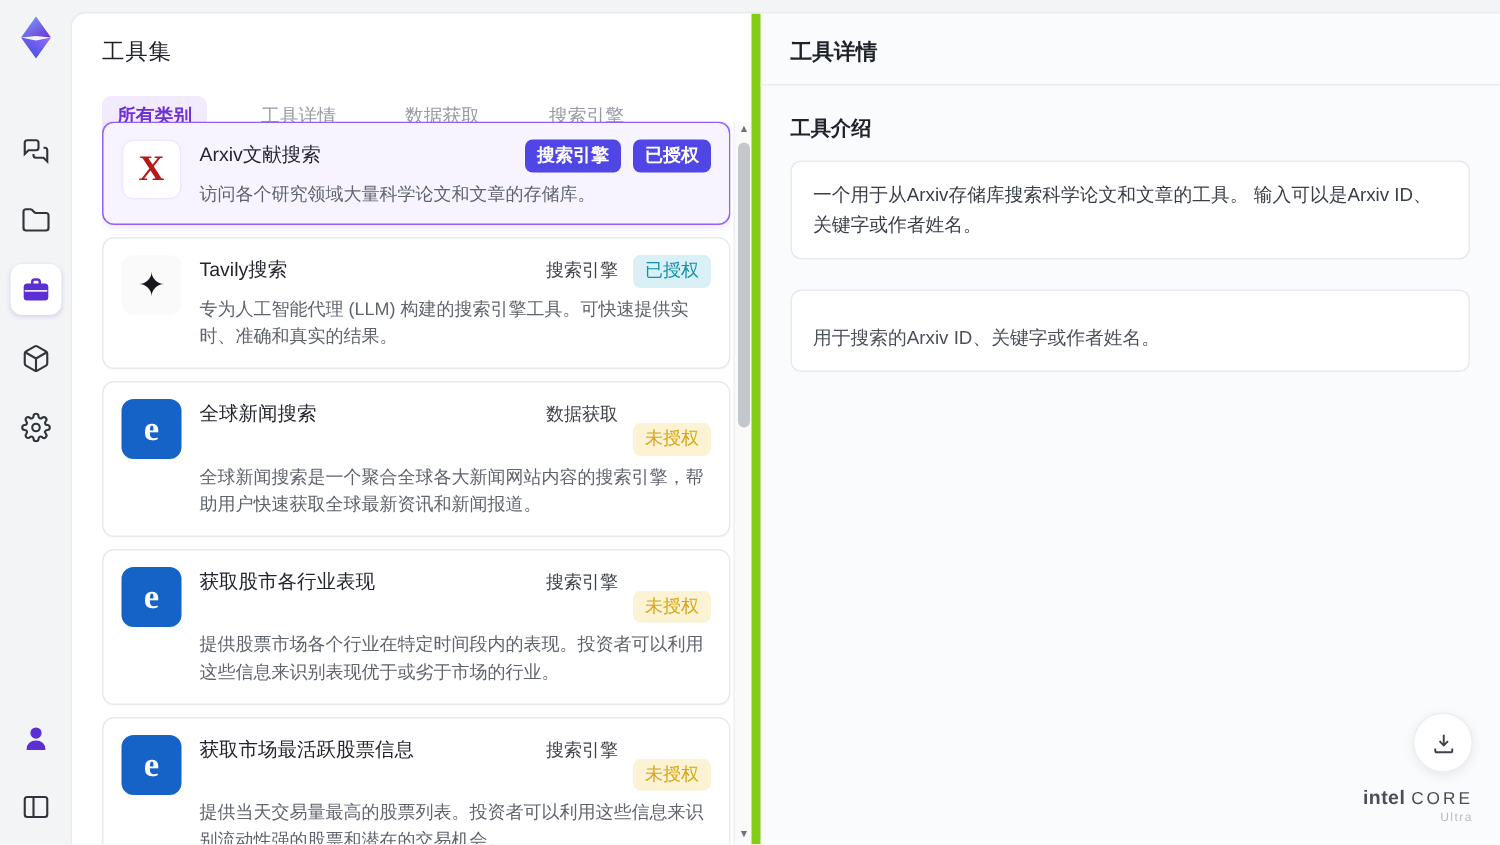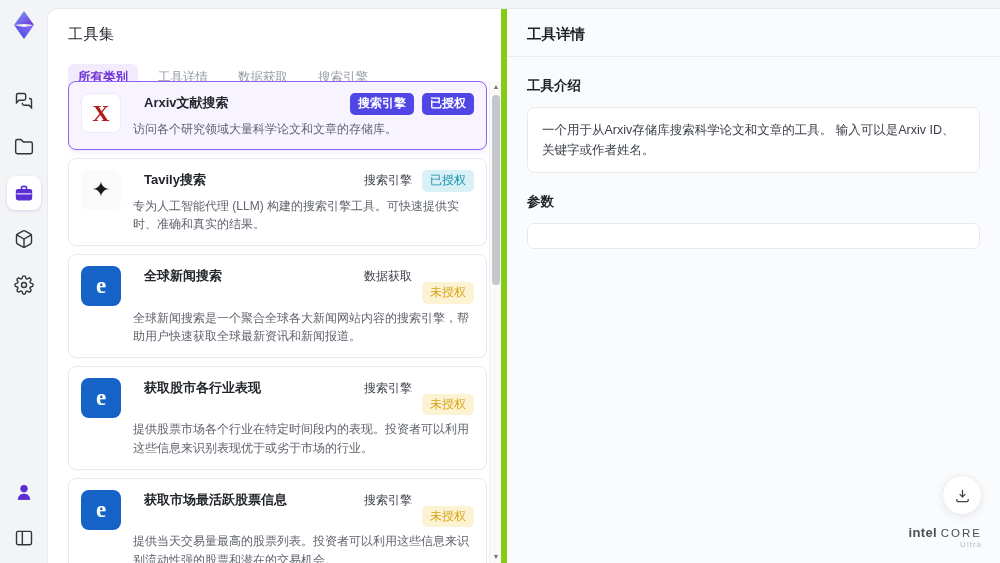--- a/index.html
+++ b/index.html
@@ -26,21 +26,21 @@
   .rail-btn.user svg { stroke:#5b2fd1; fill:#5b2fd1; }
   
   .workspace {
     position:absolute; left:47px; top:8px; right:0; bottom:0;
     background:#ffffff; border:1px solid #e8eaee; border-right:none; border-bottom:none;
     border-radius:10px 0 0 0; overflow:hidden; display:flex;
   }
   
   .list-pane { width:453px; position:relative; padding:16px 0 0 20px; }
   .page-title { font-size:15px; font-weight:normal; letter-spacing:.5px; }
-  .tabs { display:flex; align-items:flex-end; gap:10px; margin-top:20px; }
+  .tabs { display:flex; align-items:flex-end; gap:26px; margin-top:20px; }
   .tab { font-size:12.5px; color:#969ba5; padding:5px 10px; border-radius:6px; cursor:pointer; white-space:nowrap; }
   .tab.active { background:#f2eafd; color:#6d31d4; font-weight:bold; }
   .tool-list {
     position:absolute; left:20px; right:14px; top:72px; bottom:0; overflow:hidden;
   }
   .card {
     background:#fff; border:1px solid #e7e9ee; border-radius:8px;
     padding:11px 12px; margin-bottom:8px; display:flex; gap:12px; cursor:pointer;
     box-shadow:0 1px 2px rgba(0,0,0,.02);
   }
@@ -51,21 +51,21 @@
     font-weight:bold; border:1px solid #f0f1f4;
   }
   .card.selected .tool-ico { border-color:#efe7ff; }
   .ico-arxiv { font-size:24px; color:#b31b1b; font-family:"Liberation Serif","DejaVu Serif",serif; line-height:1; }
   .ico-tavily { font-size:22px; color:#17181c; border:none; background:#fafafa; }
   .ico-e { background:#1663c7; border:none; color:#fff; font-size:23px; font-family:"Liberation Serif","DejaVu Serif",serif; }
   .ico-news { background:#fafafa; border:none; }
   .ico-news svg { width:24px; height:24px; stroke:#6b7280; fill:none; stroke-width:1.6; }
   .card-main { flex:1; min-width:0; }
   .card-head { display:flex; align-items:flex-start; }
-  .card-title { font-size:13px; font-weight:bold; color:#23262d; padding-top:1px;margin-left:11px; }
+  .card-title { font-size:13px; font-weight:normal; color:#23262d; padding-top:1px; }
   .card-desc { font-size:12px; color:#60646d; line-height:1.55; margin-top:5px; }
   .badges { display:flex; gap:8px; margin-left:auto; padding-left:10px; flex:0 0 auto; }
   .badge { font-size:12px; padding:3px 8px; border-radius:5px; white-space:nowrap; line-height:1.3; }
   .badge.solid { background:#4f46e5; color:#fff; font-weight:bold; }
   .badge.plain { color:#3f434b; padding:3px 2px; }
   .badge.ok { background:#d9f1f6; color:#1391a9; }
   .badge.no { background:#fbf3d3; color:#d9a514;margin-top:16px; }
   
   .scrollbar {
     position:absolute; right:0; top:72px; bottom:0; width:12px;
@@ -285,22 +285,22 @@
   <div class="detail-pane">
     <div class="detail-header">
       <div class="detail-title">工具详情</div>
     </div>
     <div class="detail-body">
       <div class="section-h">工具介绍</div>
       <div class="info-card">
         <span>一个用于从Arxiv存储库搜索科学论文和文章的工具。 输入可以是Arxiv ID、关键字或作者姓名。</span>
       </div>
 
-      <div class="section-h">参数</div>
       <div class="info-card">
+        <div class="param-desc">用于搜索的Arxiv ID、关键字或作者姓名。</div>
       </div>
     </div>
   </div>
 </div>
 
 <div class="fab">
   <svg viewBox="0 0 24 24">
     <path d="M12 4v10"></path>
       <path d="M8 10l4 4 4-4"></path>
       <path d="M4 17v2a1.5 1.5 0 0 0 1.5 1.5h13A1.5 1.5 0 0 0 20 19v-2"></path>

